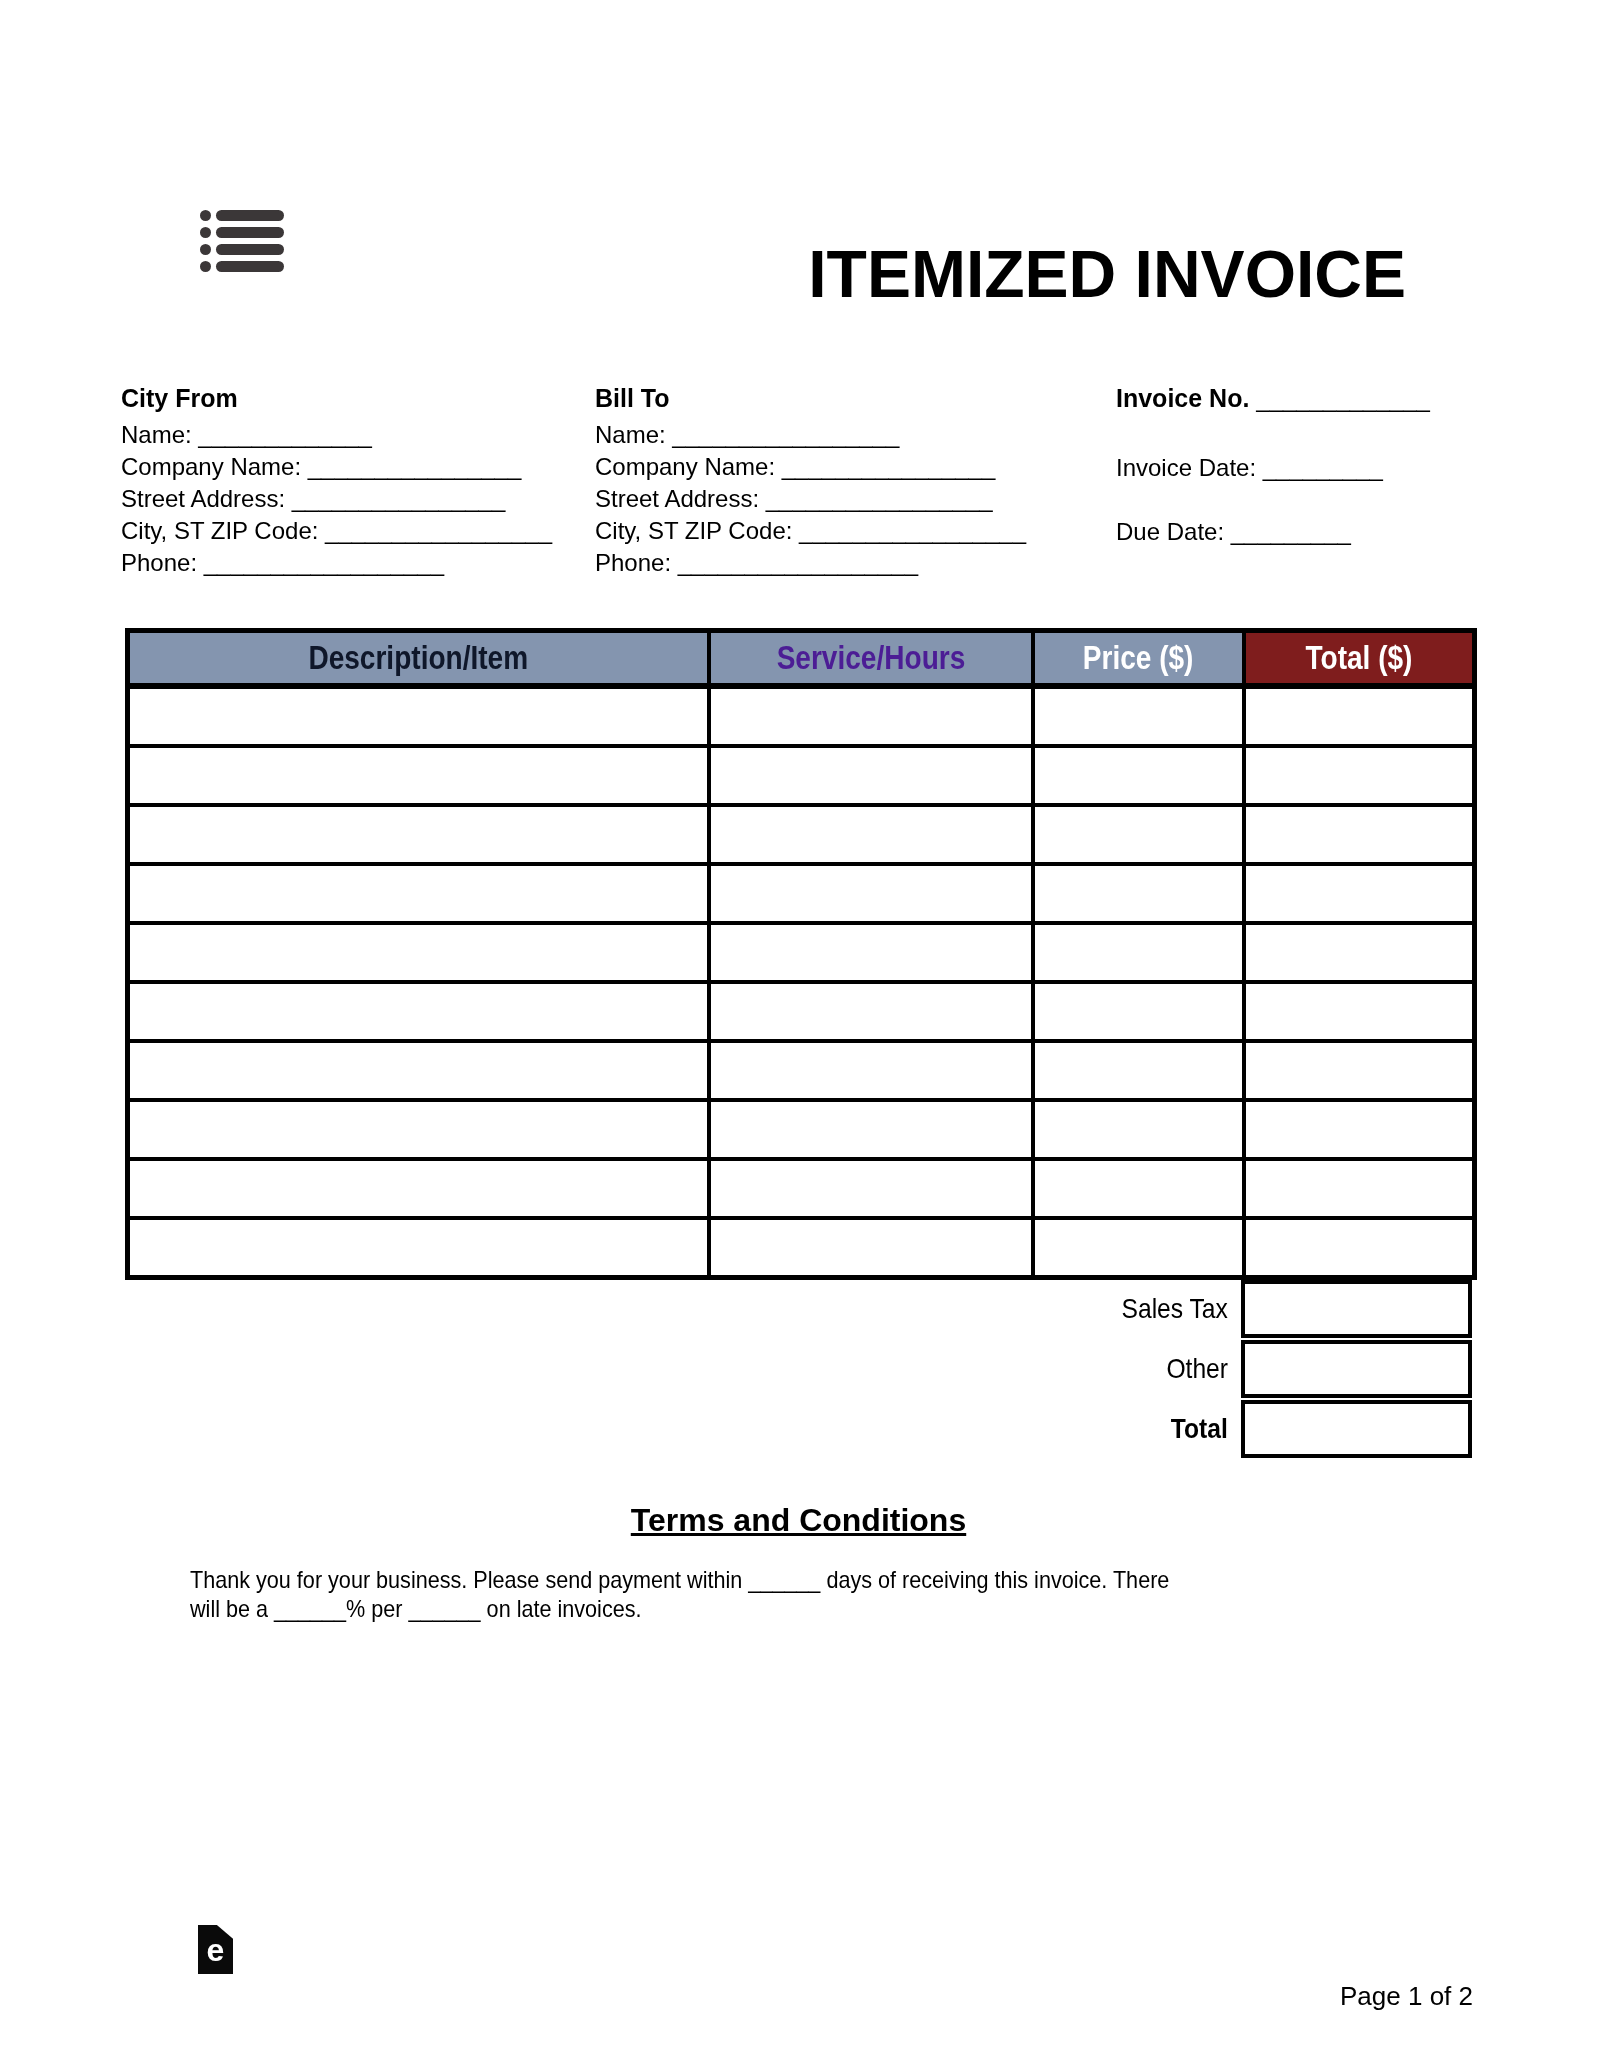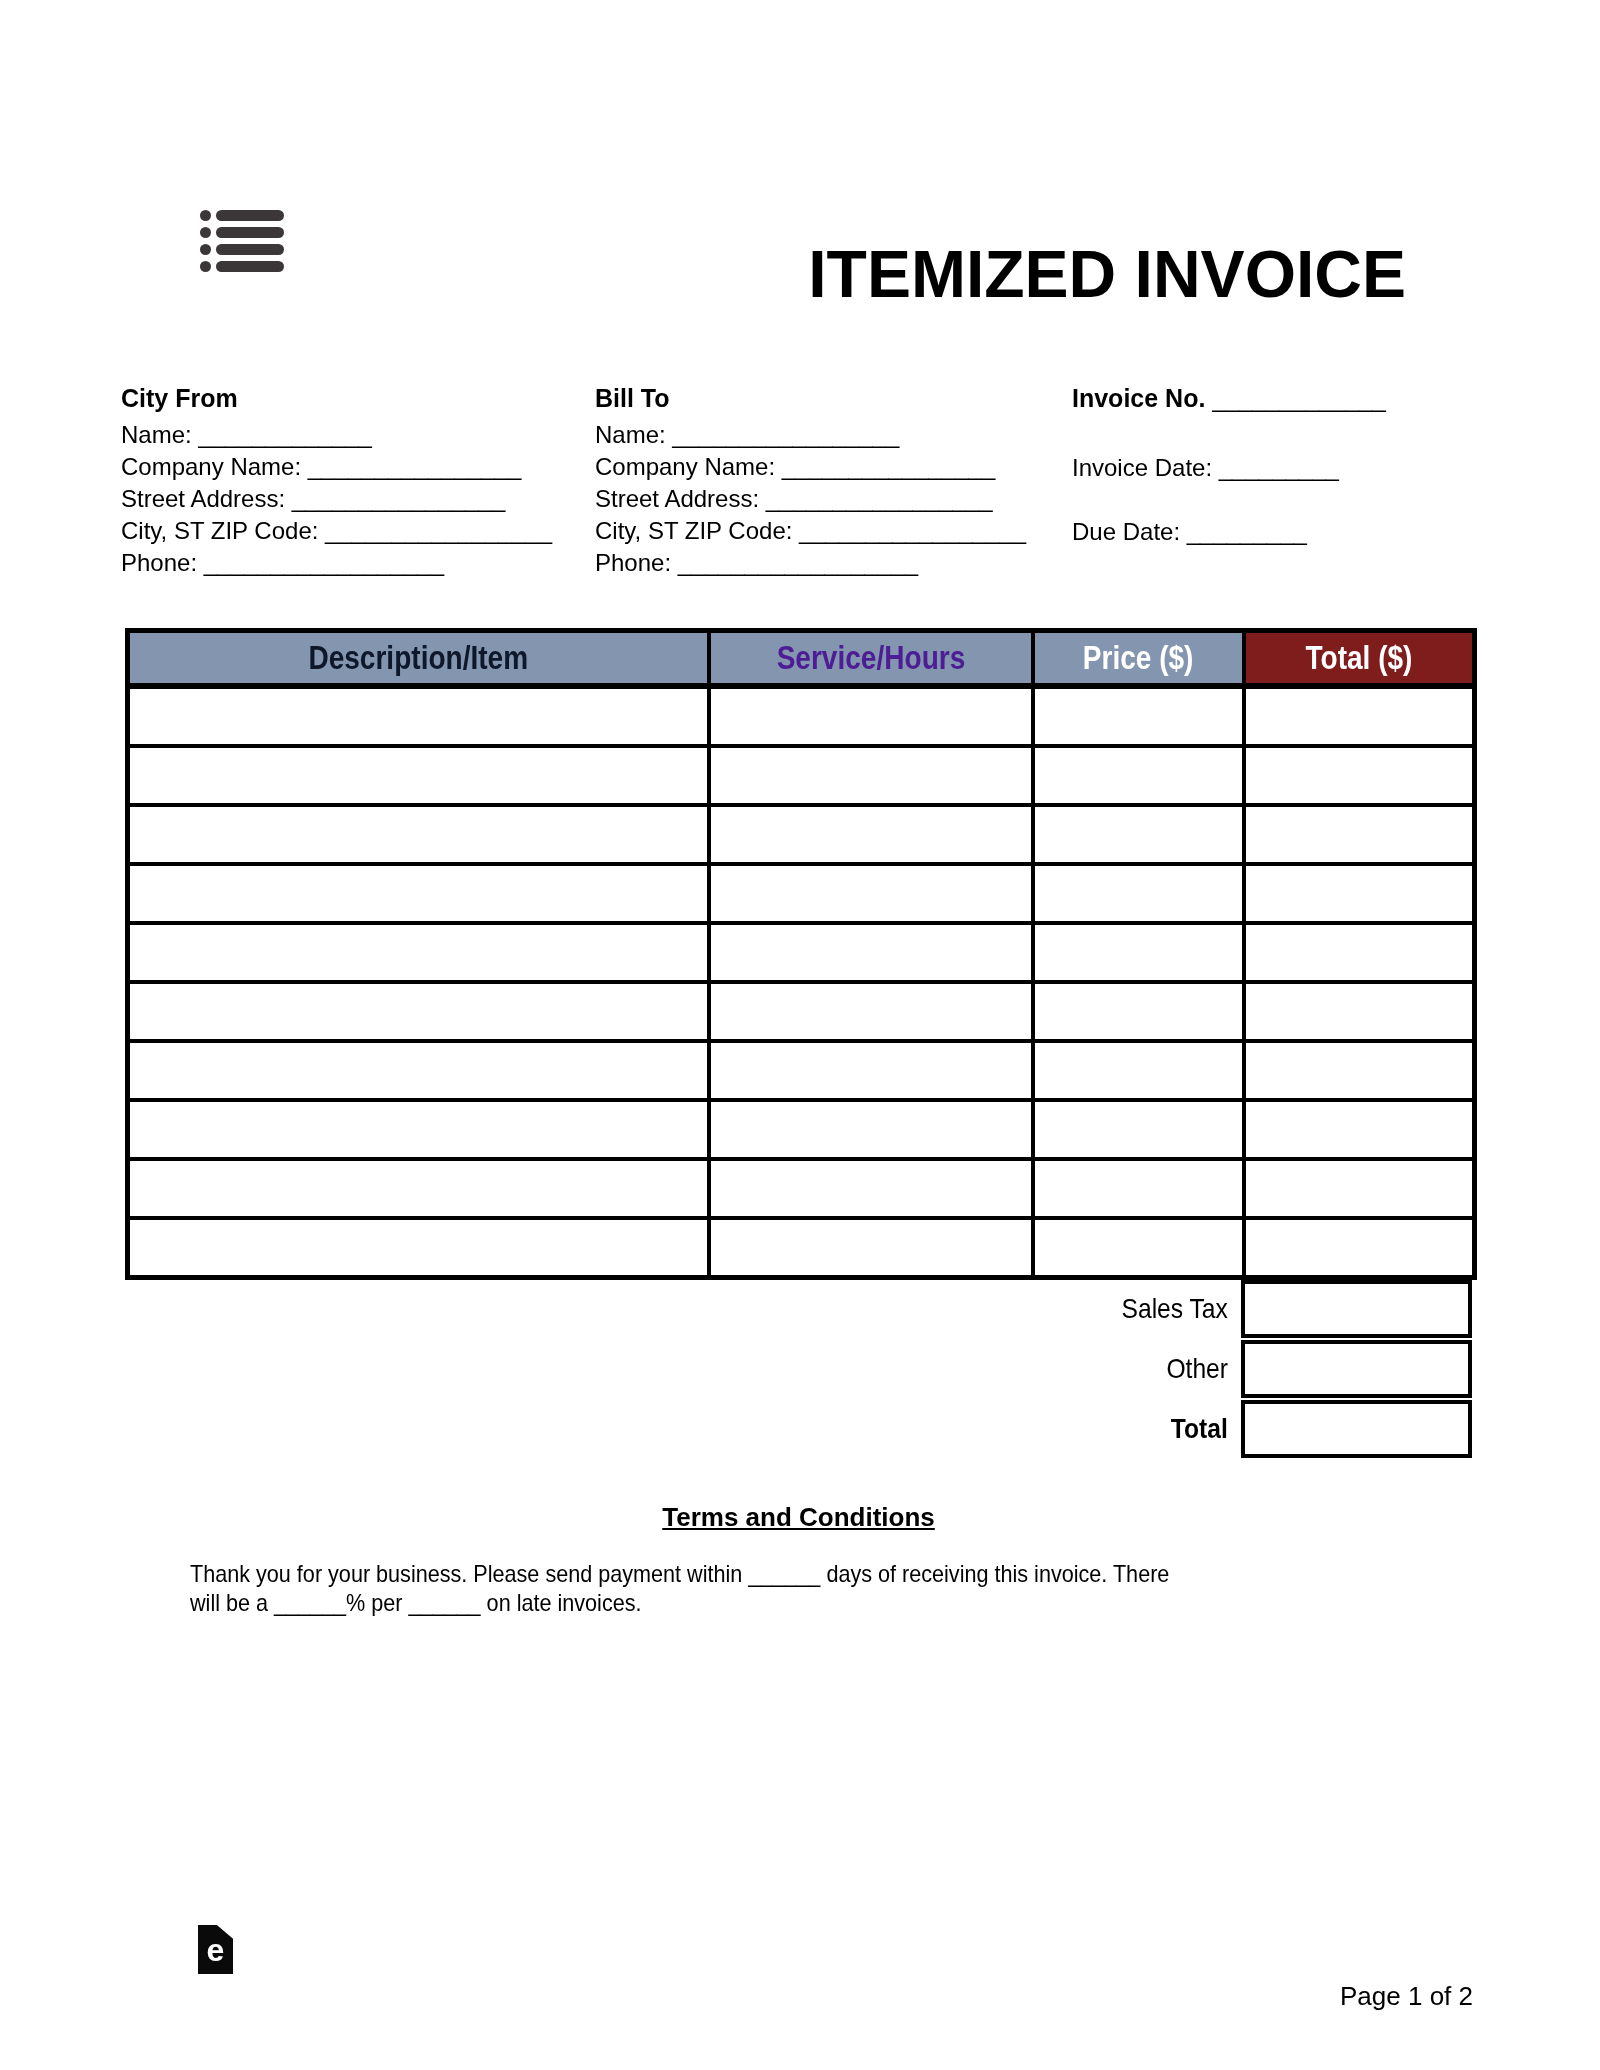--- a/index.html
+++ b/index.html
@@ -15,21 +15,21 @@
   .list-icon .bar { width:68px; height:11px; border-radius:6px; background:#3b3738; }
 
   
   .title { position:absolute; top:241px; right:194px; margin:0; font-size:66px; line-height:1; font-weight:bold; letter-spacing:0; white-space:nowrap; }
 
   
   .info { position:absolute; top:382px; left:0; width:1600px; font-size:24px; line-height:32px; }
   .info .col { position:absolute; top:0; white-space:nowrap; }
   .col-from { left:121px; }
   .col-to   { left:595px; }
-  .col-meta { left:1072px; }
+  .col-meta { left:1116px; }
   .heading { font-weight:bold; font-size:25px; margin-bottom:5px; }
   .spacer { height:32px; }
   .b { font-weight:bold; font-size:25px; }
 
   
   .table-area { position:absolute; left:125px; top:628px; width:1347px; }
   table.items { border-collapse:collapse; table-layout:fixed; width:100%; border:5px solid #000; }
   table.items th {
     height:50px; background:#8495af; color:#fff; font-size:33px; font-weight:bold;
     border:4px solid #000; border-bottom:6px solid #000; text-align:center; vertical-align:middle; padding:0;
@@ -39,21 +39,21 @@
 
   
   .summary { display:flex; flex-direction:column; align-items:flex-end; }
   .summary-row { display:flex; align-items:center; justify-content:flex-end; }
   .summary-row + .summary-row { margin-top:2px; }
   .summary-label { font-size:28px; margin-right:13px; transform:scaleX(0.88); transform-origin:right center; white-space:nowrap; }
   .summary-label.bold { font-weight:bold; }
   .summary-box { width:231px; height:58px; border:4px solid #000; box-sizing:border-box; background:#fff; }
 
   
-  .terms-heading { margin-top:44px; text-align:center; font-size:26px; font-weight:bold; text-decoration:underline; }
+  .terms-heading { margin-top:44px; text-align:center; font-size:32px; font-weight:bold; text-decoration:underline; }
   .terms-body { margin:26px 0 0 65px; font-size:24px; line-height:29px; transform:scaleX(0.9); transform-origin:left top; white-space:nowrap; }
 
   
   .footer-logo { position:absolute; left:198px; top:1925px; width:35px; height:49px; }
   .footer-logo .sheet { position:absolute; inset:0; background:#0a0a0a;
     clip-path:polygon(0 0, 54% 0, 100% 28%, 100% 100%, 0 100%); }
   .footer-logo .flap { position:absolute; left:19px; top:2px; width:13px; height:11px; background:#0a0a0a;
     clip-path:polygon(0 0, 100% 100%, 0 100%); }
   .footer-logo .e-letter { position:absolute; left:0; right:0; top:9px; text-align:center;
     color:#fff; font-size:32px; font-weight:bold; line-height:1; }

